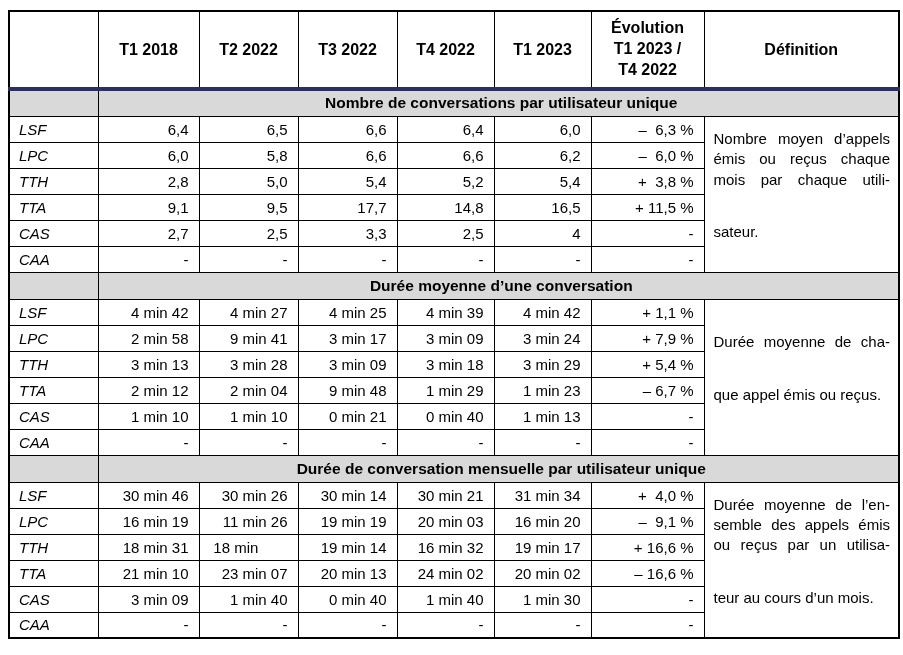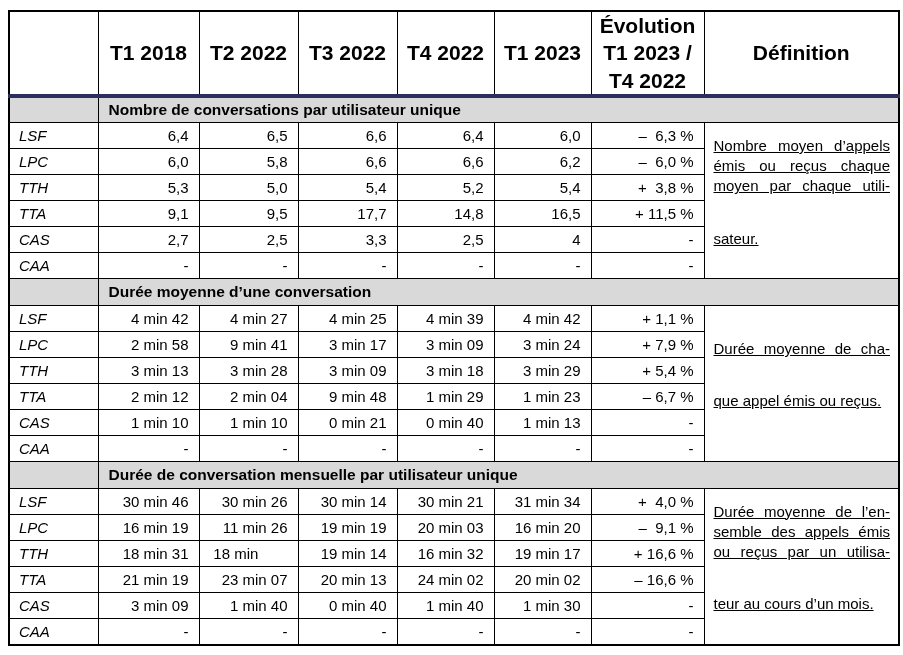--- a/index.html
+++ b/index.html
@@ -16,43 +16,43 @@
     border:2px solid #000;
   }
   th,td{
     border:1px solid #000;
     box-sizing:border-box;
     overflow:hidden;
     padding:0;
   }
   thead tr{height:78px;}
   thead th{
-    font-size:21px;font-weight:bold;vertical-align:middle;
+    font-size:16px;font-weight:bold;vertical-align:middle;
     border-bottom:4px solid #2b2f60;
     background:#fff;
   }
   th.evo-h{white-space:pre-line;line-height:1.3;}
   tr.section-title-row{height:27px;}
   td.title-spacer{background:#d9d9d9;}
   td.section-title{
     background:#d9d9d9;font-weight:bold;font-size:15.5px;
-    text-align:left;padding:1px 4px 1px 10px;vertical-align:middle;
+    text-align:center;padding:1px 4px 1px 10px;vertical-align:middle;
   }
   tbody tr.data-row{height:26px;}
   td.row-label{
     font-style:italic;font-size:15px;text-align:left;
     padding-left:9px;vertical-align:middle;
   }
   td.val,td.evo{
     font-size:15px;text-align:right;padding-right:10px;
     vertical-align:middle;white-space:pre;
   }
   td.def{
     font-size:15px;vertical-align:middle;
-    padding:3px 8px 20px 9px;line-height:1.35;text-decoration:underline;
+    padding:3px 8px 20px 9px;line-height:1.35;
   }
   td.def .jline{text-align:justify;text-align-last:justify;}
   td.def .jline:last-child{text-align-last:left;margin-top:32px;}
 </style>
 </head>
 <body>
 
 <table>
   <colgroup>
     <col style="width:89px">
@@ -87,36 +87,36 @@
         <td class="row-label">LSF</td>
         <td class="val">6,4</td>
         <td class="val">6,5</td>
         <td class="val">6,6</td>
         <td class="val">6,4</td>
         <td class="val">6,0</td>
         <td class="evo">–  6,3 %</td>
         <td class="def" rowspan="6">
           <div class="jline">Nombre moyen d’appels</div>
           <div class="jline">émis ou reçus chaque</div>
-          <div class="jline">moyen par chaque utili-</div>
+          <div class="jline">mois par chaque utili-</div>
           <div class="jline">sateur.</div>
         </td>
       </tr>
       <tr class="data-row">
         <td class="row-label">LPC</td>
         <td class="val">6,0</td>
         <td class="val">5,8</td>
         <td class="val">6,6</td>
         <td class="val">6,6</td>
         <td class="val">6,2</td>
         <td class="evo">–  6,0 %</td>
       </tr>
       <tr class="data-row">
         <td class="row-label">TTH</td>
-        <td class="val">5,3</td>
+        <td class="val">2,8</td>
         <td class="val">5,0</td>
         <td class="val">5,4</td>
         <td class="val">5,2</td>
         <td class="val">5,4</td>
         <td class="evo">+  3,8 %</td>
       </tr>
       <tr class="data-row">
         <td class="row-label">TTA</td>
         <td class="val">9,1</td>
         <td class="val">9,5</td>
@@ -241,21 +241,21 @@
         <td class="row-label">TTH</td>
         <td class="val">18 min 31</td>
         <td class="val">18 min       </td>
         <td class="val">19 min 14</td>
         <td class="val">16 min 32</td>
         <td class="val">19 min 17</td>
         <td class="evo">+ 16,6 %</td>
       </tr>
       <tr class="data-row">
         <td class="row-label">TTA</td>
-        <td class="val">21 min 19</td>
+        <td class="val">21 min 10</td>
         <td class="val">23 min 07</td>
         <td class="val">20 min 13</td>
         <td class="val">24 min 02</td>
         <td class="val">20 min 02</td>
         <td class="evo">– 16,6 %</td>
       </tr>
       <tr class="data-row">
         <td class="row-label">CAS</td>
         <td class="val">3 min 09</td>
         <td class="val">1 min 40</td>

